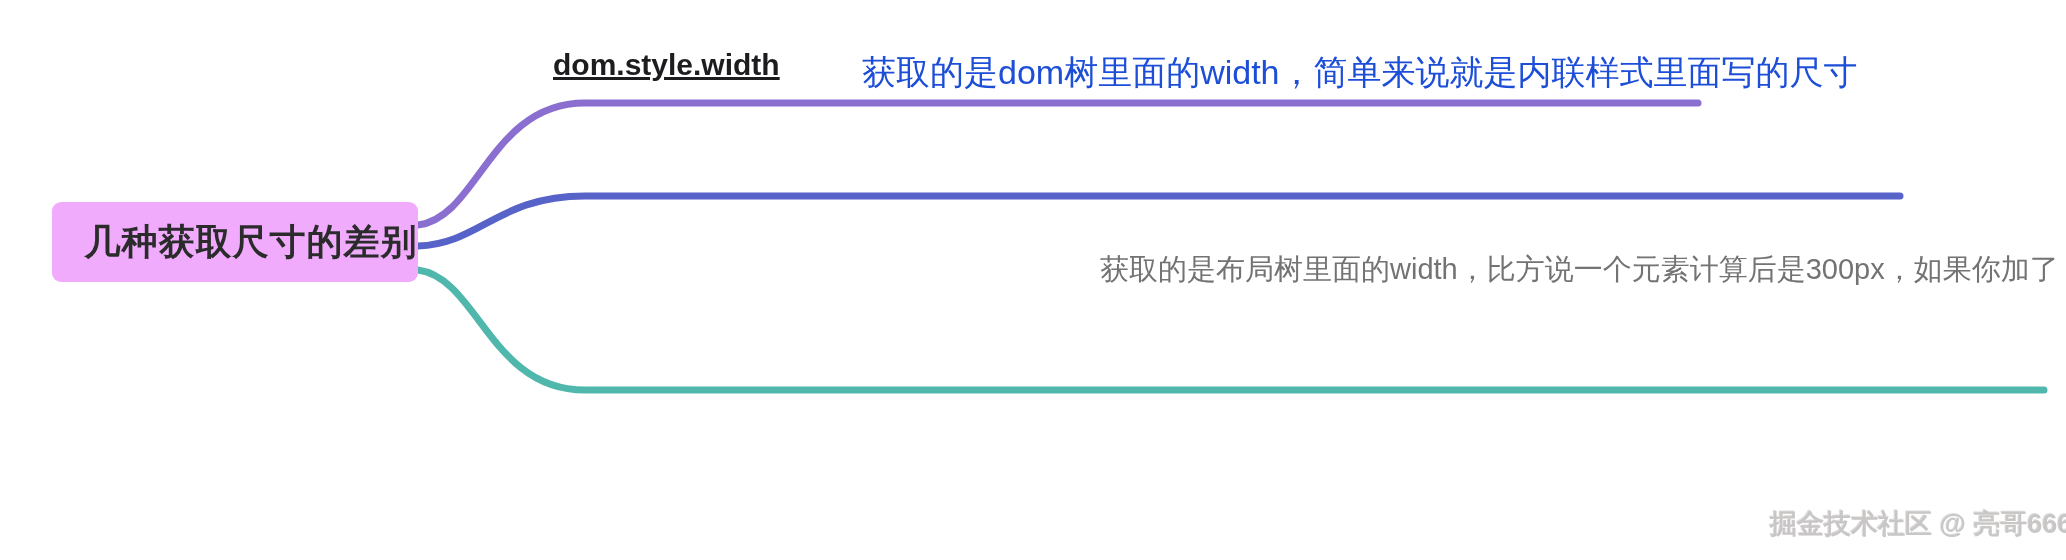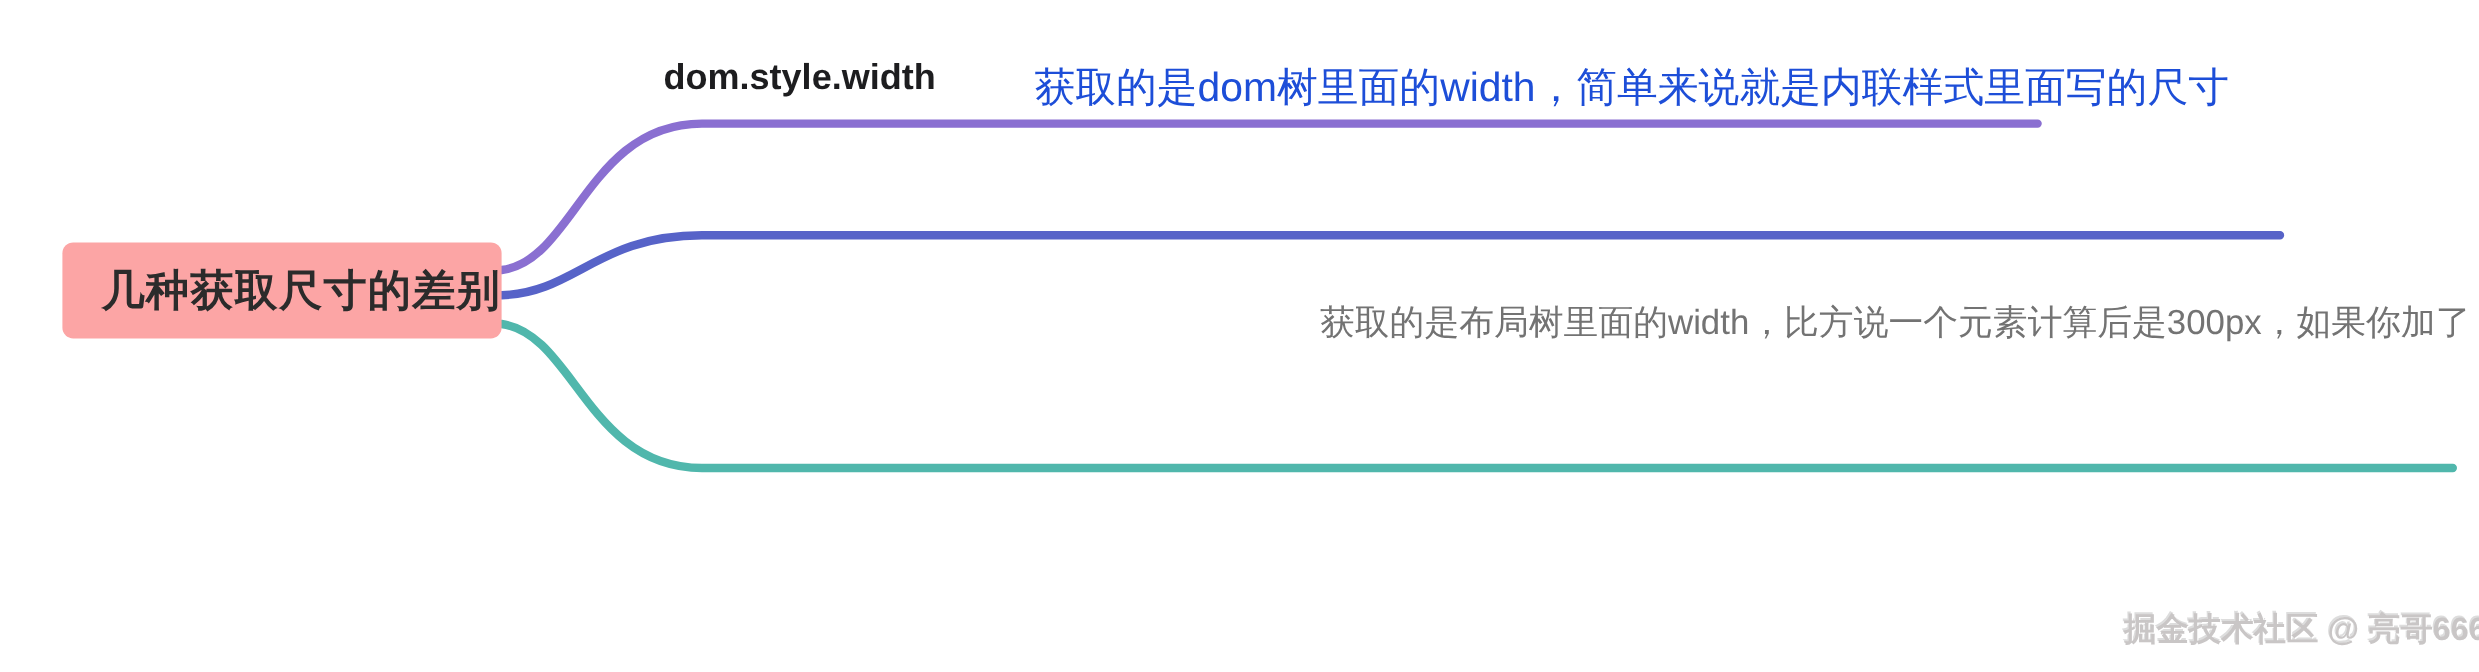--- a/index.html
+++ b/index.html
@@ -17,39 +17,40 @@
   svg.connectors {
     position: absolute;
     left: 0; top: 0;
     width: 2066px; height: 560px;
     pointer-events: none;
   }
   .root-node {
     position: absolute;
     left: 52px; top: 202px;
     width: 366px; height: 80px;
-    background: #fca5a5;
+    background: #f0abfc;
     border-radius: 9px;
     display: flex;
     align-items: center;
     justify-content: center;
     font-size: 36px;
     font-weight: 700;
     color: #2b2b2b;
     letter-spacing: 1px;
     cursor: pointer;
     padding-left: 32px;
   }
   .branch-label {
     position: absolute;
     font-size: 30px;
     font-weight: 600;
     color: #1d1d1f;
     white-space: nowrap;
     cursor: pointer;
+    text-decoration: underline;
   }
   .branch-desc {
     position: absolute;
     font-size: 34px;
     font-weight: 400;
     color: #1d4ed8;
     white-space: nowrap;
     cursor: pointer;
   }
   #b1-label { left: 553px; top: 48px; }

